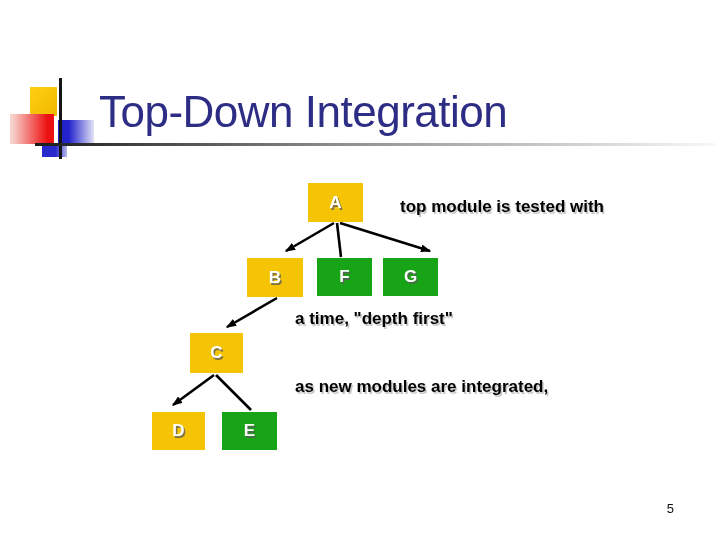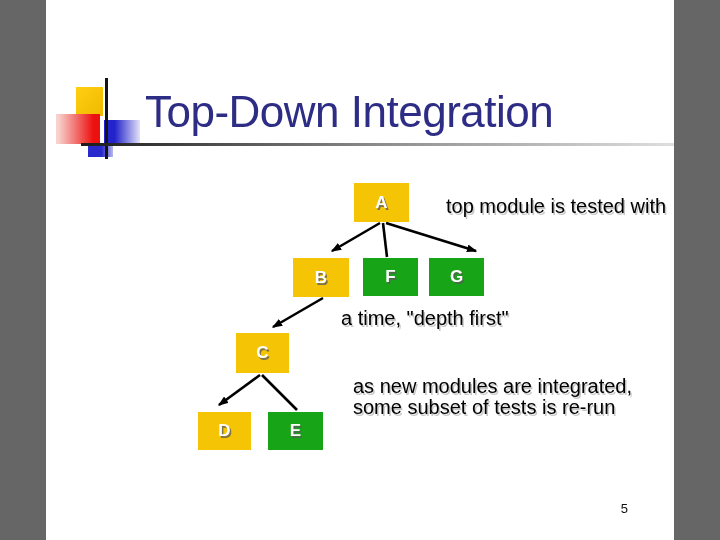--- a/index.html
+++ b/index.html
@@ -1,18 +1,18 @@
 <!DOCTYPE html>
 <html><head>
 <meta charset="utf-8">
 <style>
   html,body{margin:0;padding:0;}
   body{font-family:"Liberation Sans","DejaVu Sans",sans-serif;background:#666;}
   .slide{
-    position:relative;width:628px;height:540px;background:#ffffff;
+    position:relative;width:720px;height:540px;background:#ffffff;
     overflow:hidden;margin:0 auto;
   }
 
   
   .deco-yellow{position:absolute;left:30px;top:87px;width:27px;height:29px;
     background:linear-gradient(135deg,#ffcf12,#f0b900);}
   .deco-red{position:absolute;left:10px;top:114px;width:44px;height:30px;
     background:linear-gradient(to left,#ec1111 15%,#f8d2cd 95%);}
   .deco-blue{position:absolute;left:58px;top:120px;width:36px;height:24px;
     background:linear-gradient(to right,#2323cb 30%,#e3e3f8);}
@@ -43,27 +43,27 @@
   .node-G{left:383px;top:258px;width:55px;height:38px;}
   .node-C{left:190px;top:333px;width:53px;height:40px;}
   .node-D{left:152px;top:412px;width:53px;height:38px;}
   .node-E{left:222px;top:412px;width:55px;height:38px;}
 
   
   .edges{position:absolute;left:0;top:0;width:720px;height:540px;pointer-events:none;}
 
   
   .note{
-    position:absolute;font-size:20px;font-weight:normal;color:#000;
+    position:absolute;font-size:17px;font-weight:bold;color:#000;
     line-height:21px;white-space:nowrap;
     text-shadow:1.5px 1.5px 0 rgba(0,0,0,0.22);
   }
   .note-1{left:400px;top:196px;}
   .note-2{left:295px;top:308px;}
-  .note-3{left:295px;top:376px;margin-left:12px;}
+  .note-3{left:295px;top:376px;}
 
   
   .page-num{position:absolute;right:46px;top:501px;font-size:13px;color:#111;}
 </style>
 </head>
 <body>
 
 <div class="slide">
 
   <div class="deco-yellow"></div>
@@ -112,18 +112,17 @@
   </div>
 
   <div class="note note-1">
     <div>top module is tested with</div>
   </div>
   <div class="note note-2">
     <div>a time, "depth first"</div>
   </div>
   <div class="note note-3">
     <div>as new modules are integrated,</div>
-    <div>some subset of tests is re-run</div>
   </div>
 
   <div class="page-num">5</div>
 
 </div>
 
 </body></html>

